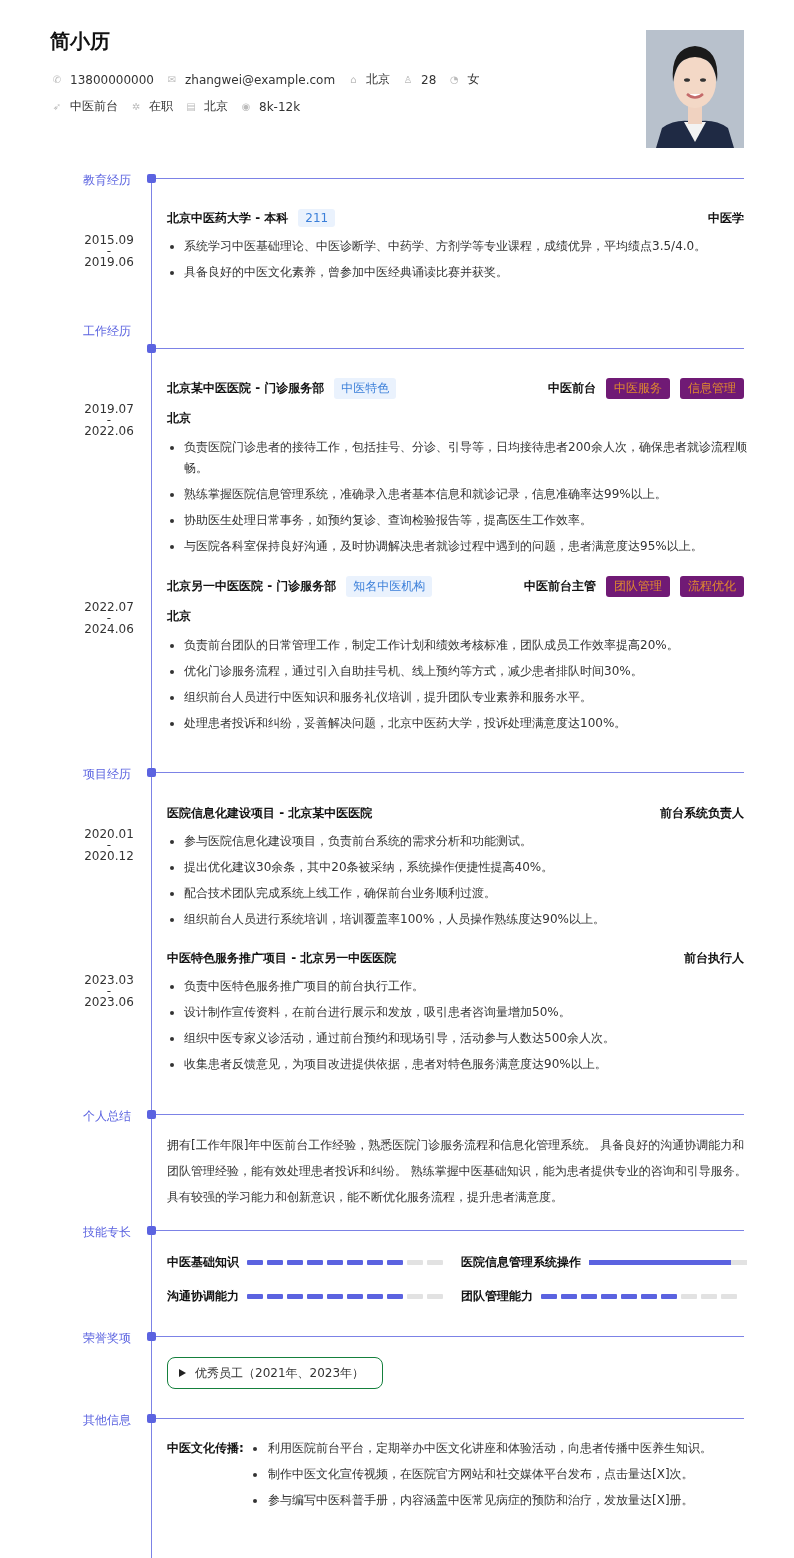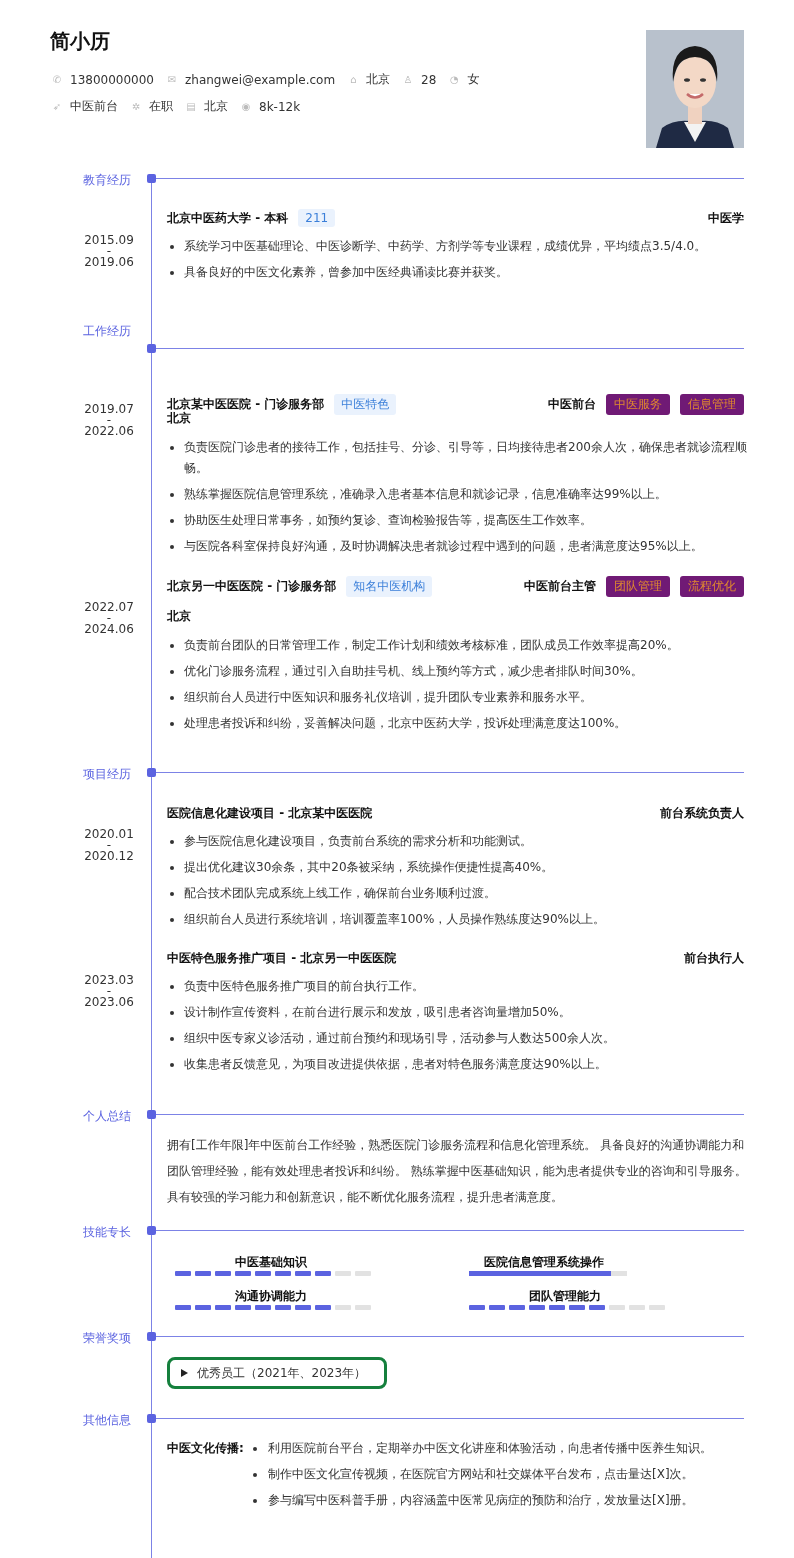--- a/index.html
+++ b/index.html
@@ -18,27 +18,27 @@
   .date div { height: 11px; }
   .entry-head { left: 167px; right: 50px; display: flex; align-items: center; font-size: 12px; font-weight: bold; color: #111; }
   .entry-head .sp { flex: 1; }
   .tag-blue { margin-left: 10px; background: #eaf2fd; color: #3b7fd9; font-weight: normal; font-size: 12px; padding: 2px 7px; border-radius: 3px; }
   .tag-orange { margin-left: 10px; background: #701a75; color: #e08a2e; font-weight: normal; font-size: 12px; padding: 2px 8px; border-radius: 3px; }
   .loc { left: 167px; font-size: 12px; font-weight: bold; color: #111; }
   .bullets { left: 167px; width: 580px; font-size: 12px; color: #333; }
   .bullets li { list-style: none; position: relative; padding-left: 17px; line-height: 21px; margin-bottom: 5px; }
   .bullets li::before { content: ""; position: absolute; left: 3px; top: 9px; width: 4px; height: 4px; background: #333; border-radius: 50%; }
   .summary { left: 167px; width: 580px; font-size: 12px; line-height: 26px; color: #333; }
-  .skill { display: flex; align-items: center; font-size: 12px; font-weight: bold; color: #111; flex-direction: column; }
+  .skill { display: flex; align-items: center; font-size: 12px; font-weight: bold; color: #111; }
   .bar-seg { display: flex; margin-left: 8px; }
   .bar-seg span { width: 16px; height: 5px; margin-right: 4px; background: #5b63e0; border-radius: 1px; }
   .bar-seg span.off { background: #e2e2e2; }
   .bar-cont { margin-left: 8px; width: 158px; height: 5px; background: #e2e2e2; position: relative; }
   .bar-cont .fill { position: absolute; left: 0; top: 0; height: 5px; background: #5b63e0; }
-  .award { left: 167px; top: 1357px; border: 3px solid #15803d; border-radius: 8px; padding: 0 18px 0 11px; height: 32px; display: flex; align-items: center; font-size: 12px; color: #333; }
+  .award { left: 167px; top: 1357px; border: 1px solid #15803d; border-radius: 8px; padding: 0 18px 0 11px; height: 32px; display: flex; align-items: center; font-size: 12px; color: #333; }
   .award .tri { width: 0; height: 0; border-left: 7px solid #222; border-top: 4.5px solid transparent; border-bottom: 4.5px solid transparent; margin-right: 9px; }
   .other-label { left: 167px; top: 1440px; font-size: 12px; font-weight: bold; color: #111; }
   .other-list { left: 249px; top: 1438px; width: 500px; font-size: 12px; color: #333; }
   .other-list li { list-style: none; position: relative; padding-left: 19px; line-height: 21px; margin-bottom: 5px; }
   .other-list li::before { content: ""; position: absolute; left: 4px; top: 9px; width: 4px; height: 4px; background: #333; border-radius: 50%; }
 </style>
 </head>
 <body>
 
 <div class="abs name">简小历</div>
@@ -123,21 +123,21 @@
 
 <div class="abs sec-title" style="top:323px;text-align:right;">工作经历</div>
 <div class="abs sec-dot" style="top:344px;"></div>
 <div class="abs sec-line" style="top:348px;"></div>
 
 <div class="abs date" style="top:376px;">
   <div>2019.07</div>
   <div>-</div>
   <div>2022.06</div>
 </div>
-<div class="abs entry-head" style="top:394px;justify-content:center;">
+<div class="abs entry-head" style="top:378px;justify-content:center;">
   <span>北京某中医医院 - 门诊服务部</span>
   <span class="tag-blue">中医特色</span>
   <span class="sp"></span>
   <span>中医前台</span>
   <span class="tag-orange">中医服务</span>
   <span class="tag-orange">信息管理</span>
 </div>
 <div class="abs loc" style="top:410px;">北京</div>
 <ul class="abs bullets" style="top:437px;">
   <li>负责医院门诊患者的接待工作，包括挂号、分诊、引导等，日均接待患者200余人次，确保患者就诊流程顺畅。</li>

